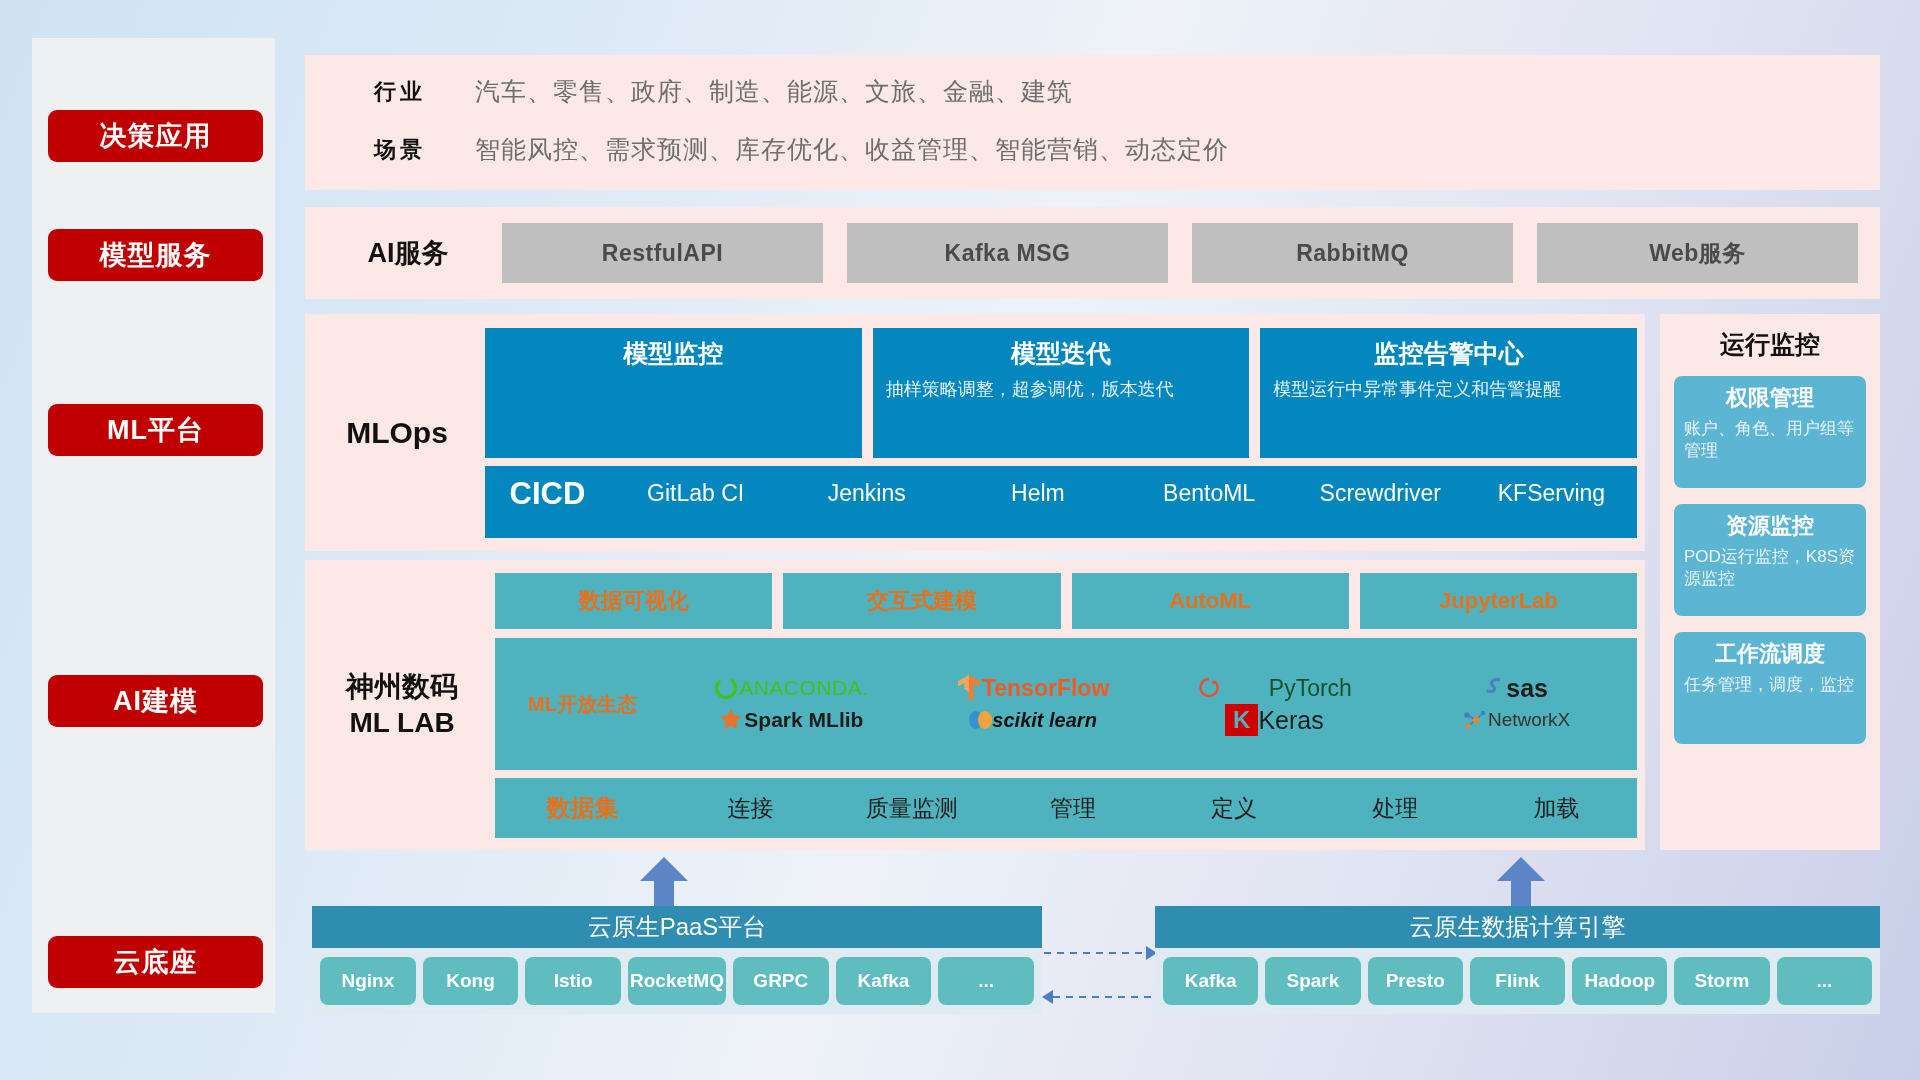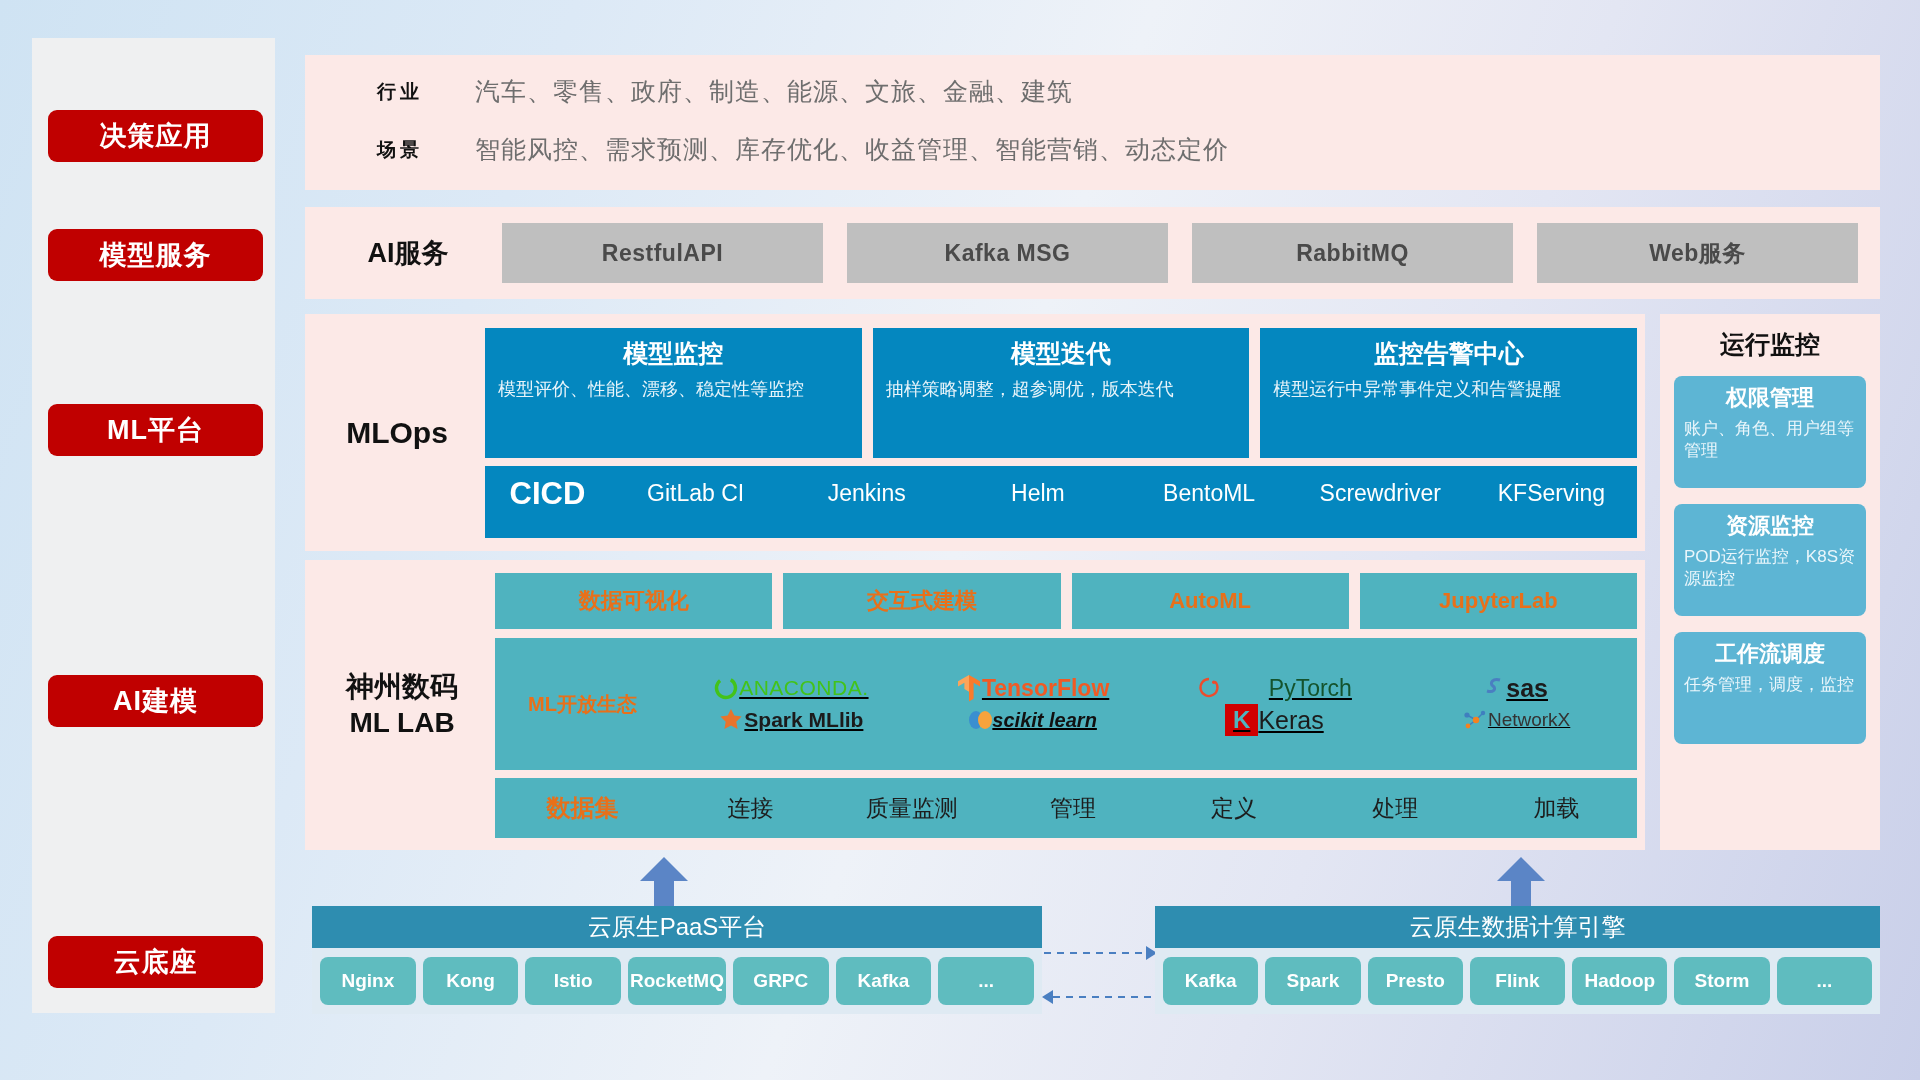--- a/index.html
+++ b/index.html
@@ -28,21 +28,21 @@
   .band{position:absolute;background:#fce9e7;}
 
   .row-label{
     font-size:27px;font-weight:bold;color:#111;
     display:flex;align-items:center;
   }
 
   
   #band-apps{left:305px;top:55px;width:1575px;height:135px;}
   .app-line{position:absolute;display:flex;align-items:center;}
-  .app-key{width:150px;font-size:19px;font-weight:bold;color:#111;
+  .app-key{width:150px;font-size:22px;font-weight:bold;color:#111;
            text-align:center;letter-spacing:4px;}
   .app-val{font-size:25px;color:#6e6e6e;letter-spacing:1px;}
 
   
   #band-svc{left:305px;top:207px;width:1575px;height:92px;}
   .svc-label{position:absolute;left:28px;top:0;height:92px;width:150px;
              justify-content:center;}
   .svc-chips{position:absolute;left:185px;top:0;height:92px;right:10px;
              display:flex;align-items:center;gap:0;}
   .svc-chip{
@@ -75,21 +75,21 @@
                font-size:28px;font-weight:bold;color:#111;line-height:1.3;text-align:center;}
   .tool-strip{position:absolute;left:190px;top:13px;right:8px;height:56px;display:flex;gap:11px;}
   .tool-box{flex:1;background:#4fb3bf;display:flex;align-items:center;justify-content:center;
             color:#e8701a;font-size:22px;font-weight:bold;}
   .eco{position:absolute;left:190px;top:78px;right:8px;height:132px;background:#4fb3bf;
        display:flex;align-items:center;}
   .eco-title{width:175px;flex:none;text-align:center;color:#e8701a;
              font-size:20px;font-weight:bold;}
   .eco-grid{flex:1;display:grid;grid-template-columns:repeat(4,1fr);
             grid-template-rows:1fr 1fr;align-items:center;justify-items:center;}
-  .logo{display:flex;align-items:center;text-decoration:underline;}
+  .logo{display:flex;align-items:center;}
   .ds{position:absolute;left:190px;top:218px;right:8px;height:60px;background:#4fb3bf;
       display:flex;align-items:center;}
   .ds .tag{width:175px;flex:none;text-align:center;color:#e8701a;font-size:24px;font-weight:bold;}
   .ds .item{flex:1;text-align:center;color:#1d1d1d;font-size:23px;}
 
   
   #band-mon{left:1660px;top:314px;width:220px;height:536px;}
   .mon-title{position:absolute;top:14px;left:0;width:100%;text-align:center;
              font-size:25px;font-weight:bold;color:#111;}
   .mon-card{position:absolute;left:14px;width:192px;background:#5db5d4;
@@ -153,21 +153,20 @@
       <div class="svc-chip">RabbitMQ</div>
       <div class="svc-chip">Web服务</div>
     </div>
   </div>
 
   <div class="band" id="band-mlops">
     <div class="row-label mlops-label">MLOps</div>
     <div class="mlops-cards">
       <div class="mlops-card">
         <h4>模型监控</h4>
-        <p>模型评价、性能、漂移、稳定性等监控</p>
       </div>
       <div class="mlops-card">
         <h4>模型迭代</h4>
         <p>抽样策略调整，超参调优，版本迭代</p>
       </div>
       <div class="mlops-card">
         <h4>监控告警中心</h4>
         <p>模型运行中异常事件定义和告警提醒</p>
       </div>
     </div>

